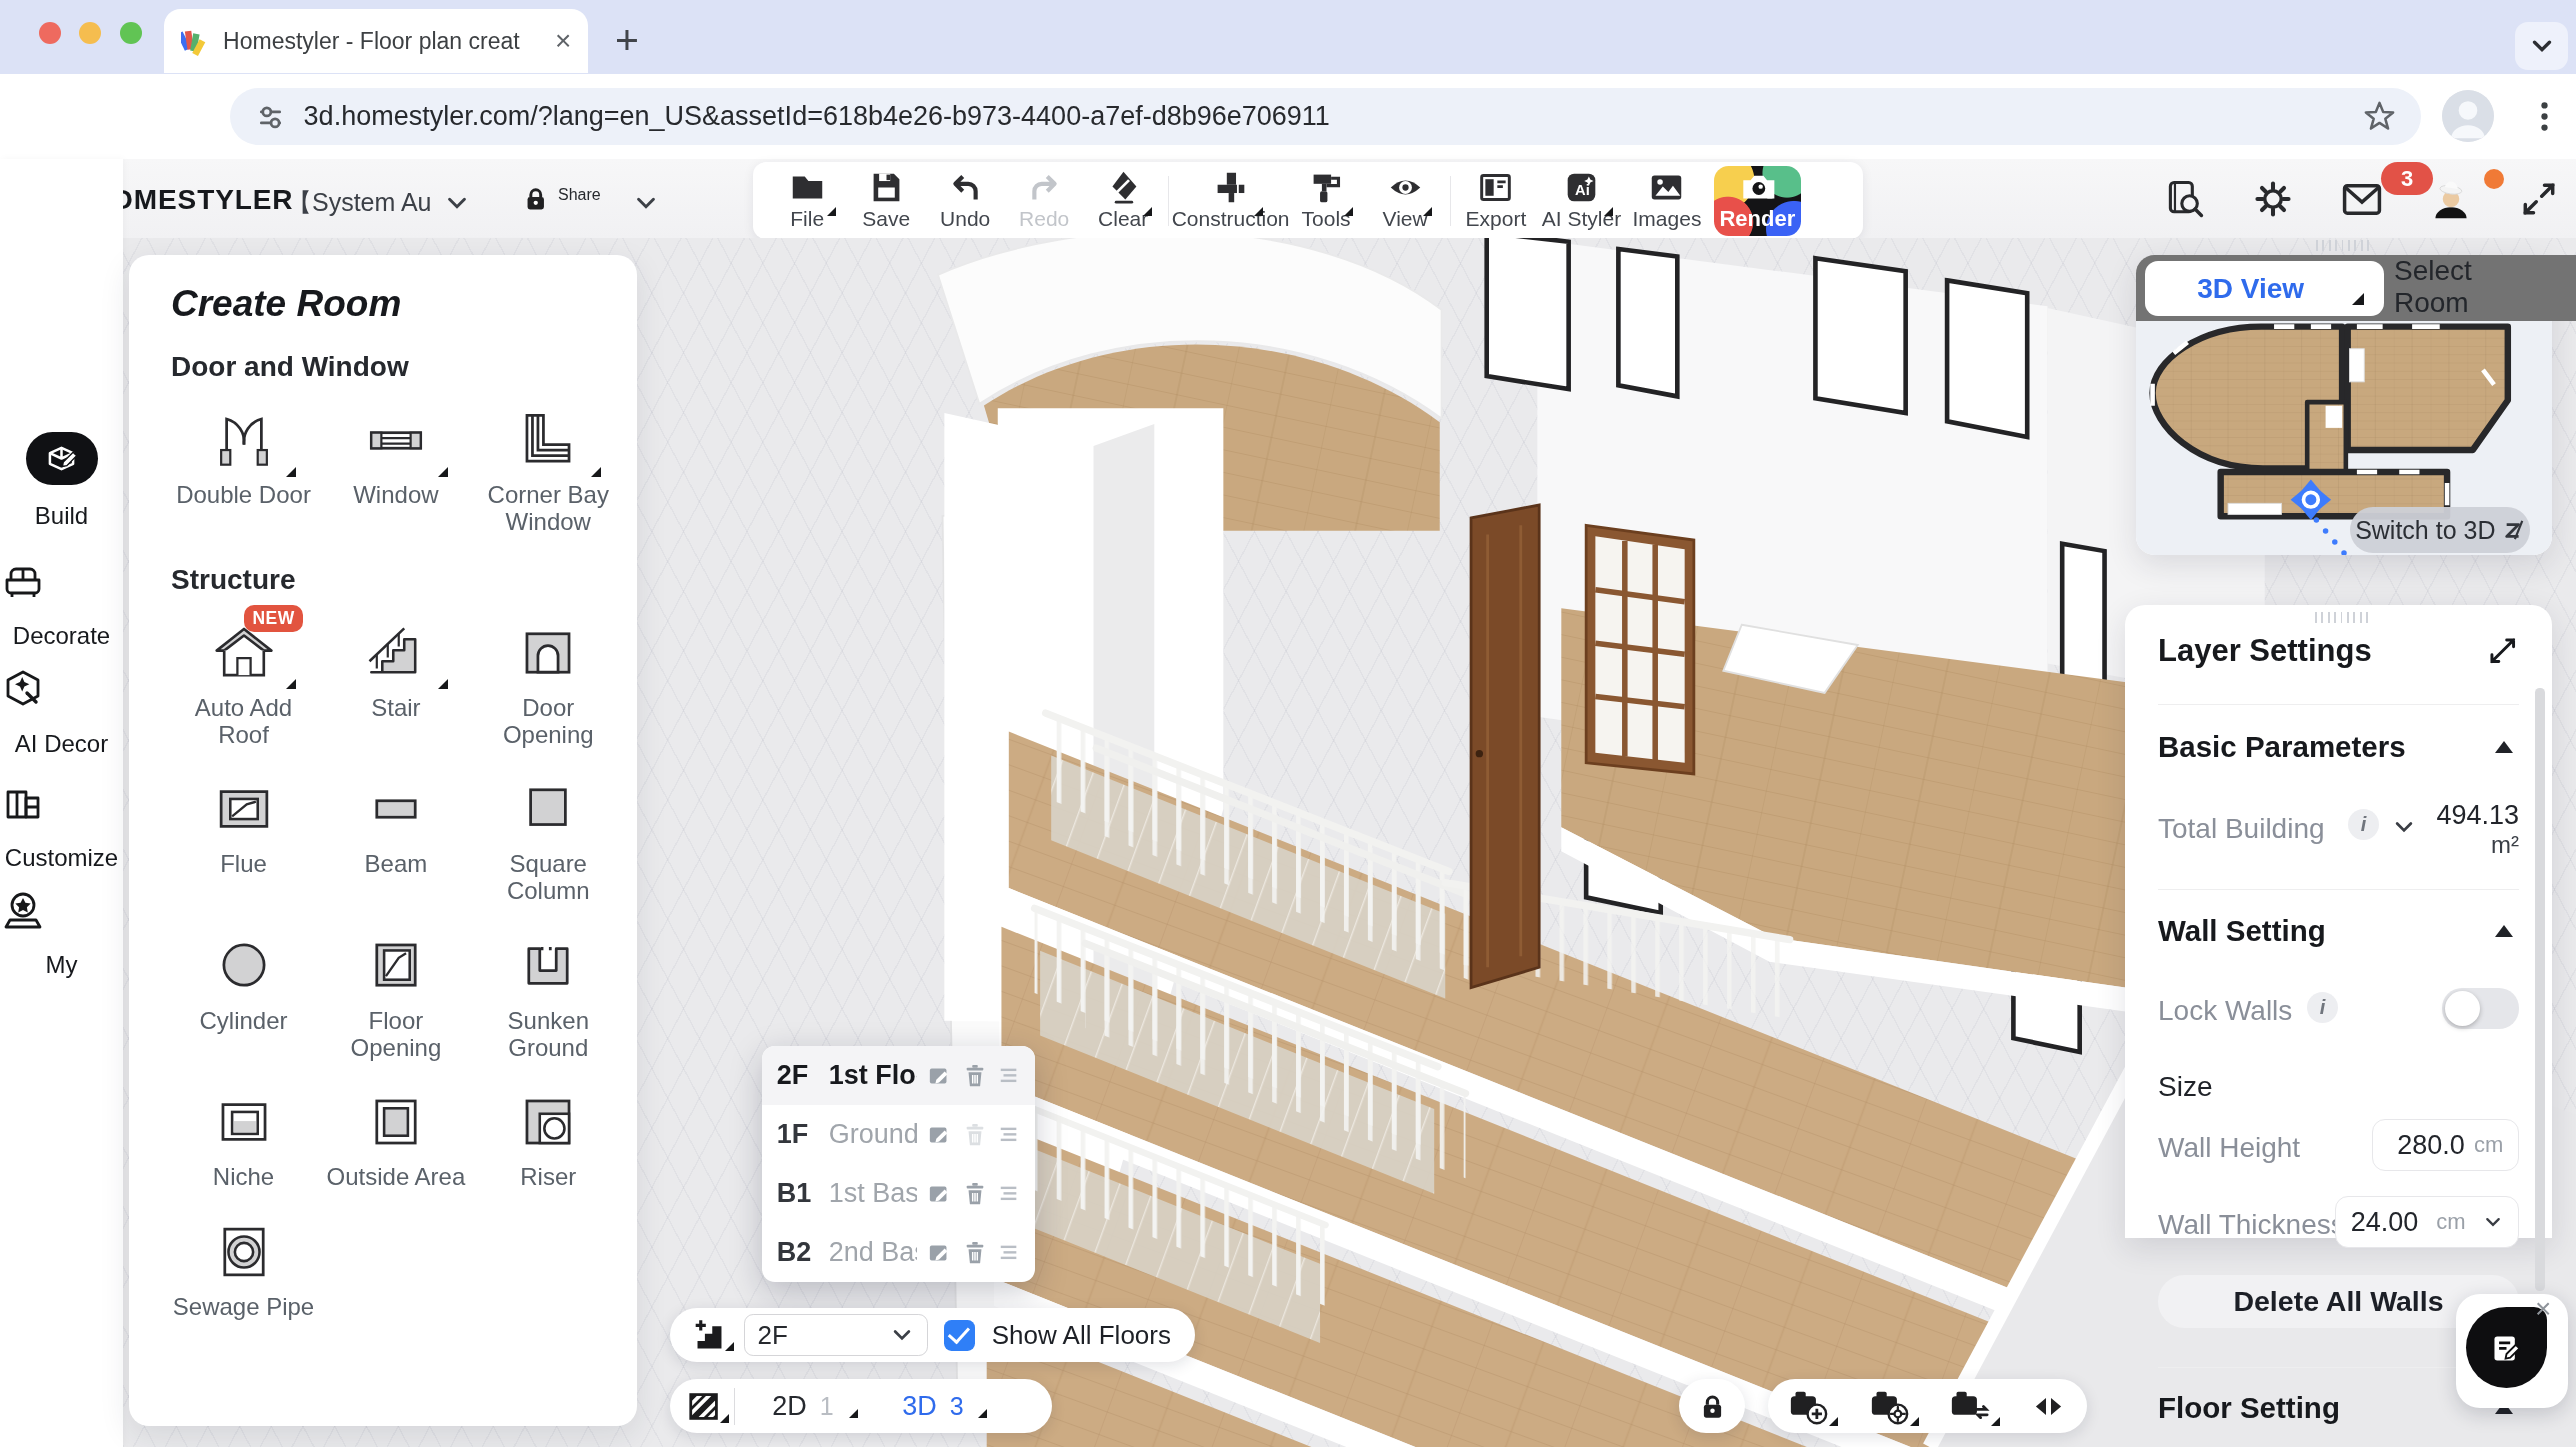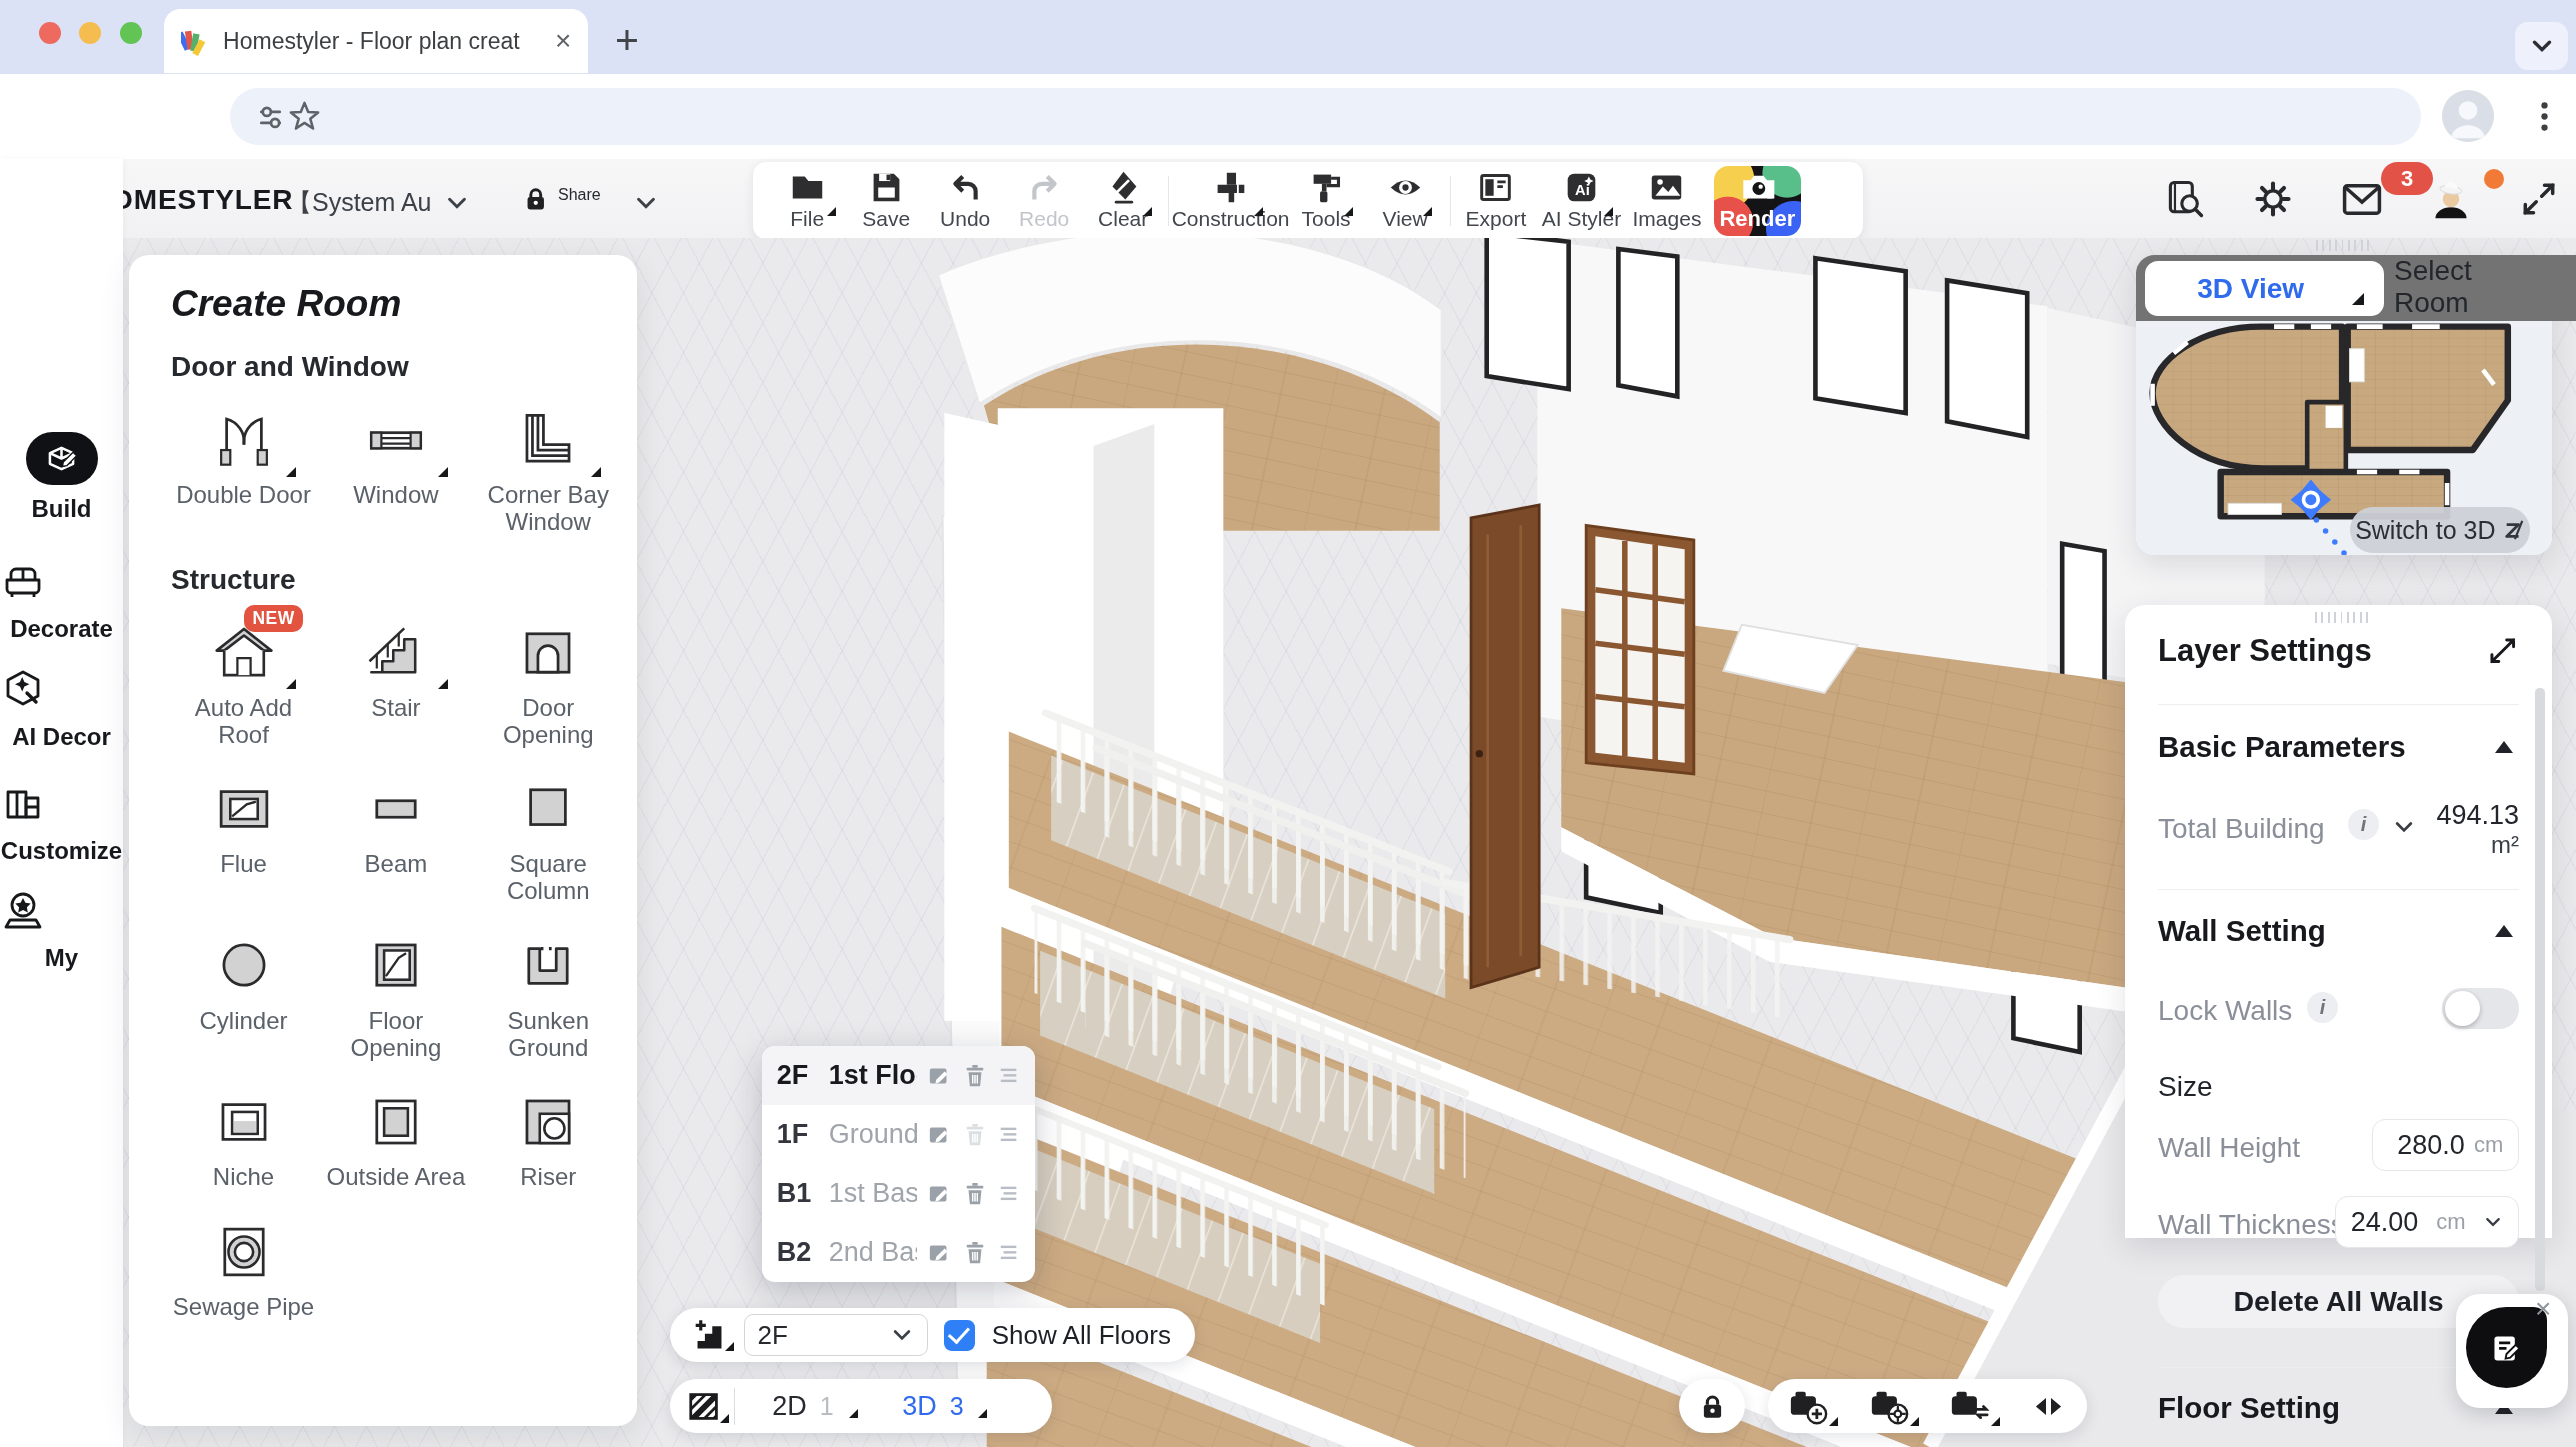--- a/index.html
+++ b/index.html
@@ -52,21 +52,21 @@
 
   
   .canvas{left:123px;top:238px;width:2453px;height:1209px;background-color:#eaeaec;
      background-image:
        repeating-linear-gradient(62deg, rgba(120,125,150,.08) 0 1.4px, transparent 1.4px 28px),
        repeating-linear-gradient(-62deg, rgba(120,125,150,.08) 0 1.4px, transparent 1.4px 28px);}
 
   
   .lnav{left:0;top:159px;width:123px;height:1288px;background:#fff;box-shadow:1.8px 0 7.4px rgba(0,0,0,.04);}
   .lnav .itm{position:absolute;left:0;width:123px;text-align:center;}
-  .lnav .lab{font-size:24px;font-weight:bold;color:#17191d;margin-top:10px;}
+  .lnav .lab{font-size:24px;font-weight:normal;color:#17191d;margin-top:17px;}
   .boval{margin:0 auto;width:72px;height:53px;background:#101114;border-radius:28px;
      display:flex;align-items:center;justify-content:center;}
 
   
   .lpanel{left:129px;top:255px;width:508px;height:1171px;background:#fff;border-radius:20px;
      box-shadow:0 9.2px 31px rgba(30,35,60,.10);padding:28px 0 0 42px;overflow:hidden;}
   .lp-title{font-size:37px;font-style:italic;font-weight:bold;color:#17191d;margin-bottom:26px;}
   .lp-sec{font-size:28px;font-weight:bold;color:#26292e;margin:0 0 18.4px;}
   .lp-grid{display:grid;grid-template-columns:repeat(3,145px);column-gap:7.4px;row-gap:22px;margin-bottom:28px;}
   .lp-item{text-align:center;position:relative;}
@@ -189,20 +189,21 @@
       <path d="M33,20 a13,13 0 1 1 -4.2,-9.6" stroke="#3c4043" stroke-width="4" fill="none" stroke-linecap="round"></path>
       <path d="M34,3 v9 h-9 z" fill="#3c4043"></path>
     </svg>
   </div>
   <div class="abs urlpill">
     <svg width="33" height="33" viewBox="0 0 36 36">
       <path d="M8,13 h20 M8,25 h20" stroke="#5f6368" stroke-width="3" stroke-linecap="round"></path>
       <circle cx="14" cy="13" r="4.4" fill="#edf1f9" stroke="#5f6368" stroke-width="3"></circle>
       <circle cx="23" cy="25" r="4.4" fill="#edf1f9" stroke="#5f6368" stroke-width="3"></circle>
     </svg>
+    <span class="urltext">3d.homestyler.com/?lang=en_US&amp;assetId=618b4e26-b973-4400-a7ef-d8b96e706911</span>
     <svg width="35" height="35" viewBox="0 0 36 36">
       <path d="M18,4 L21.8,13.4 L32,13.8 L24,20.4 L26.8,30.4 L18,24.6 L9.2,30.4 L12,20.4 L4,13.8 L14.2,13.4 Z" fill="none" stroke="#5f6368" stroke-width="2.6" stroke-linejoin="round"></path>
     </svg>
   </div>
   <div class="abs avatarbtn">
     <svg width="52" height="52" viewBox="0 0 56 56">
       <circle cx="28" cy="28" r="28" fill="#dadfe7"></circle>
       <circle cx="28" cy="22" r="10" fill="#f6f8fb"></circle>
       <path d="M10,52 a18,14 0 0 1 36,0 Z" fill="#f6f8fb"></path>
     </svg>

